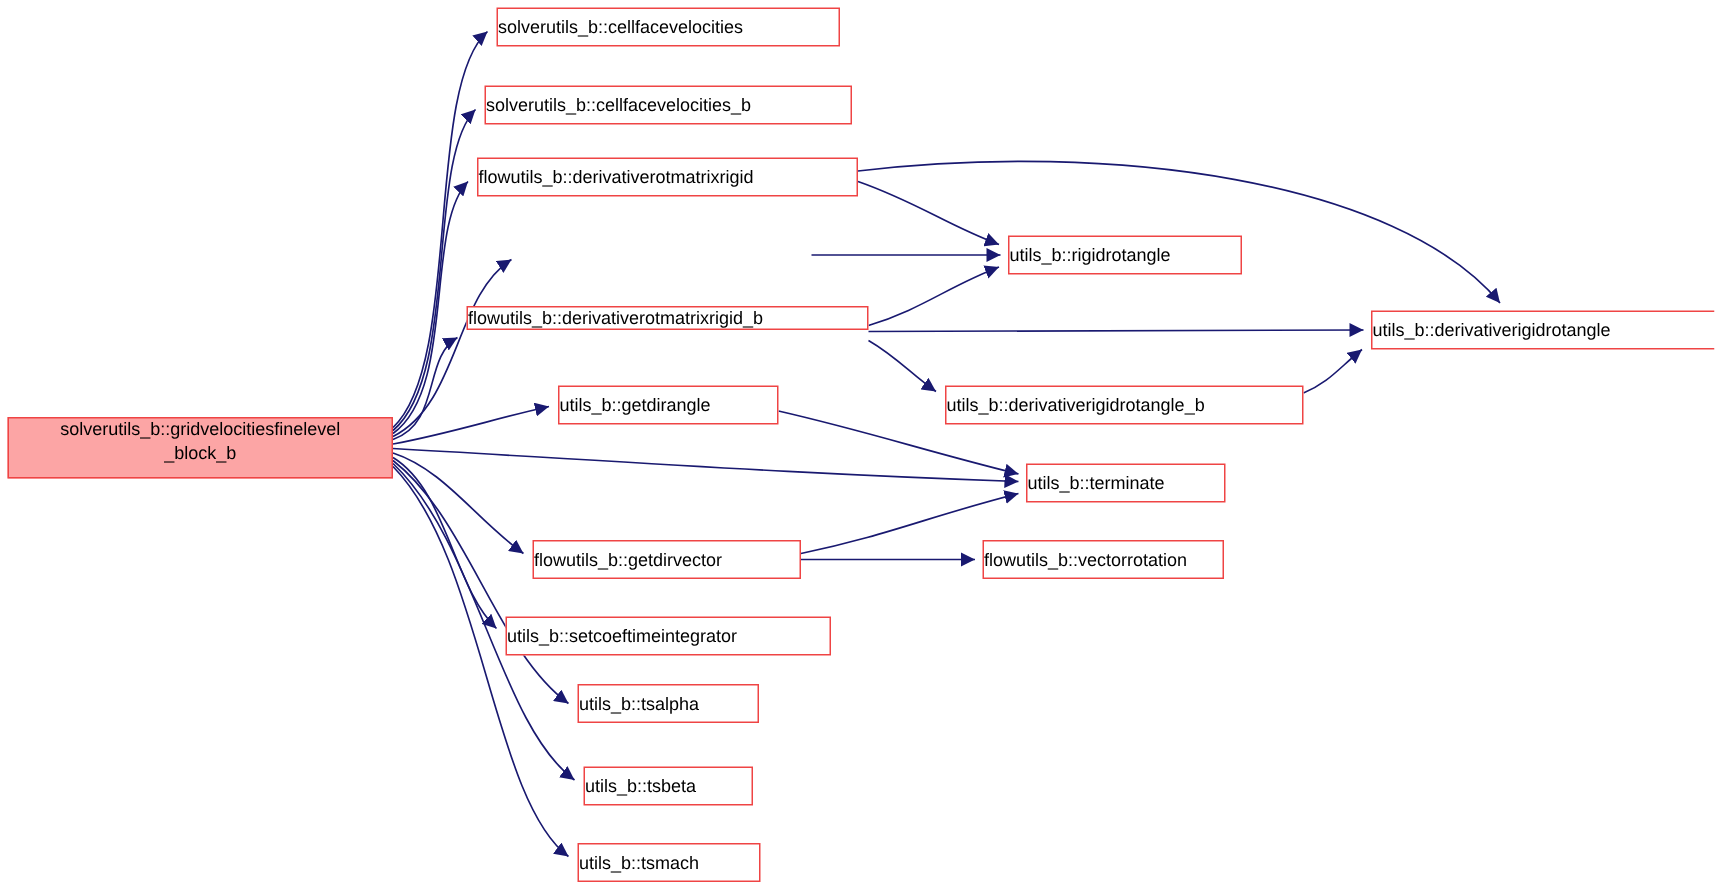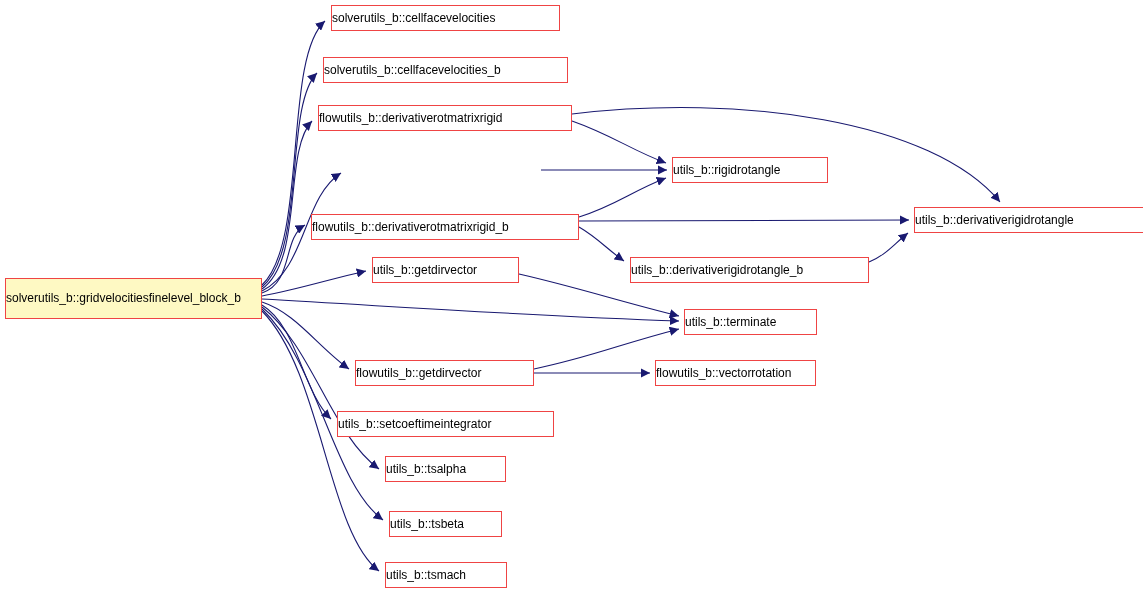--- a/index.html
+++ b/index.html
@@ -18,22 +18,22 @@
     background:#ffffff;
     display:flex;
     align-items:center;
     justify-content:flex-start;
     font-size:12px;
     color:#000000;
     white-space:nowrap;
     cursor:pointer;
   }
   .node.root{
-    background:#fef9c3;
-    flex-direction:row;
+    background:#fca5a5;
+    flex-direction:column;
     line-height:1.3;
     text-align:center;
     cursor:default;
   }
 </style>
 </head>
 <body>
 
 <div class="canvas">
 
@@ -80,26 +80,26 @@
 
   <div class="node" style="left:323px;top:57px;width:245px;height:26px">
     <span>solverutils_b::cellfacevelocities_b</span>
   </div>
 
   <div class="node" style="left:318px;top:105px;width:254px;height:26px">
     <span>flowutils_b::derivativerotmatrixrigid</span>
   </div>
 
 
-  <div class="node" style="left:311px;top:214px;width:268px;height:26px">
+  <div class="node" style="left:311px;top:204px;width:268px;height:16px">
     <span>flowutils_b::derivativerotmatrixrigid_b</span>
   </div>
 
   <div class="node" style="left:372px;top:257px;width:147px;height:26px">
-    <span>utils_b::getdirvector</span>
+    <span>utils_b::getdirangle</span>
   </div>
 
   <div class="node" style="left:684px;top:309px;width:133px;height:26px">
     <span>utils_b::terminate</span>
   </div>
 
   <div class="node" style="left:355px;top:360px;width:179px;height:26px">
     <span>flowutils_b::getdirvector</span>
   </div>
 

